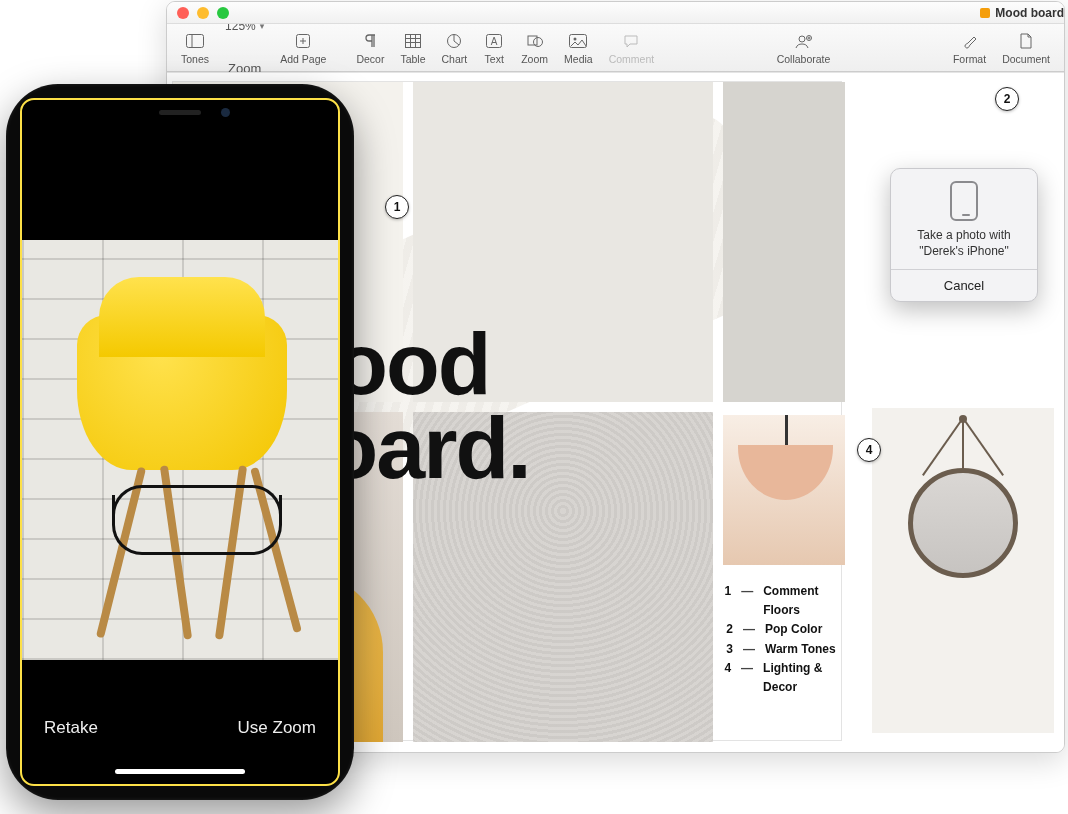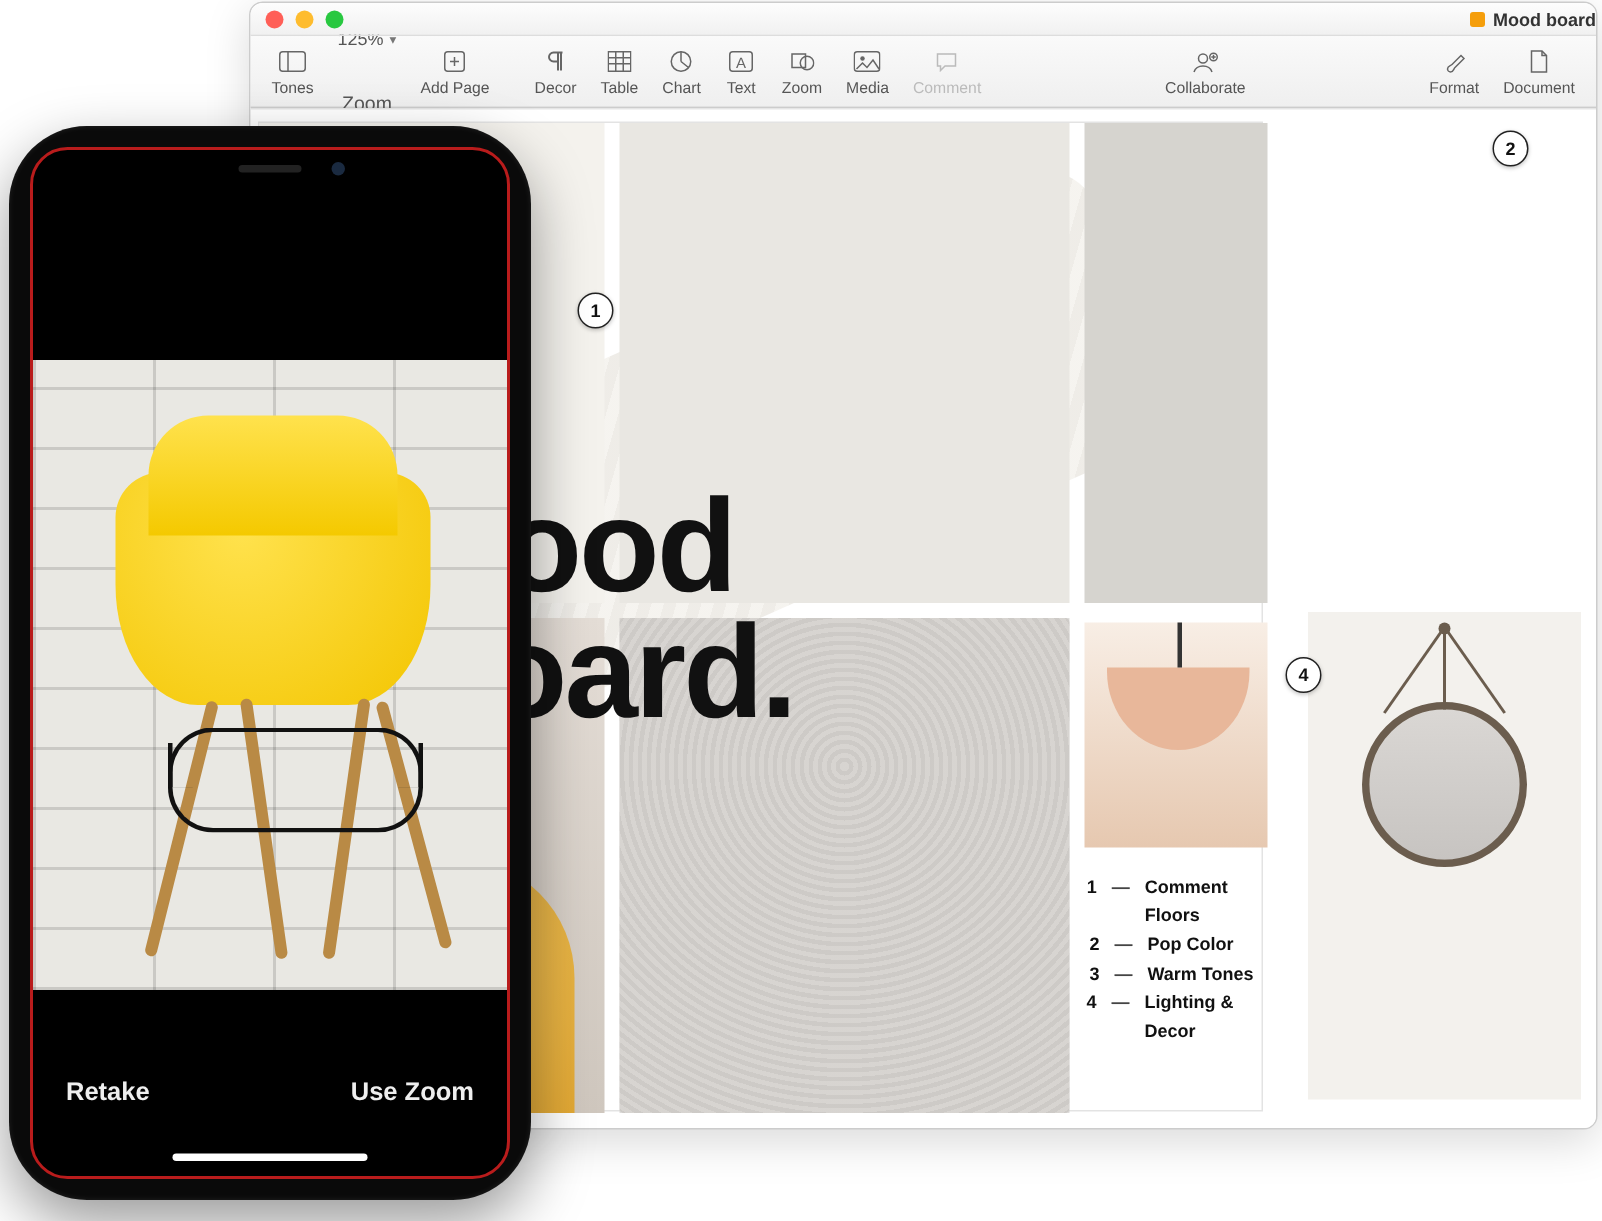--- a/index.html
+++ b/index.html
@@ -180,24 +180,23 @@
   .iphone {
     position:absolute; left:6px; top:84px;
     width:348px; height:716px;
     background:#0a0a0a;
     border-radius:52px;
     padding:14px;
     box-shadow:0 16px 40px rgba(0,0,0,.4), inset 0 0 4px rgba(255,255,255,.1);
   }
   .iphone .bezel {
     width:100%; height:100%;
-    background:#000; border-radius:25px;
+    background:#000; border-radius:14px;
     position:relative; overflow:hidden;
-    border:2px solid #b91c1c;
-    font-weight:bold;
+    border:2px solid #fde047;
   }
   .notch {
     position:absolute; top:0; left:50%; transform:translateX(-50%);
     width:160px; height:28px; background:#000;
     border-bottom-left-radius:18px;border-bottom-right-radius:18px;
     z-index:5;
   }
   .notch .spk { position:absolute; left:50%; top:10px; transform:translateX(-50%); width:42px; height:5px; background:#222; border-radius:3px; }
   .notch .cam { position:absolute; right:30px; top:8px; width:9px;height:9px;border-radius:50%;background:#1a2a40; }
 
@@ -458,20 +457,30 @@
     <div class="marker m1">
         <span>1</span>
       </div>
     <div class="marker m4">
         <span>4</span>
       </div>
     <div class="marker m2">
         <span>2</span>
       </div>
 
+    <div class="popover">
+      <div class="ph-ico"></div>
+      <div class="pt">
+        <span>Take a photo with</span><br>
+        <span>"Derek's iPhone"</span>
+      </div>
+      <div class="cancel">
+        <span>Cancel</span>
+      </div>
+    </div>
   </div>
 </div>
 
 <div class="iphone">
   <div class="bezel">
     <div class="notch">
       <div class="spk"></div>
       <div class="cam"></div>
     </div>
 

